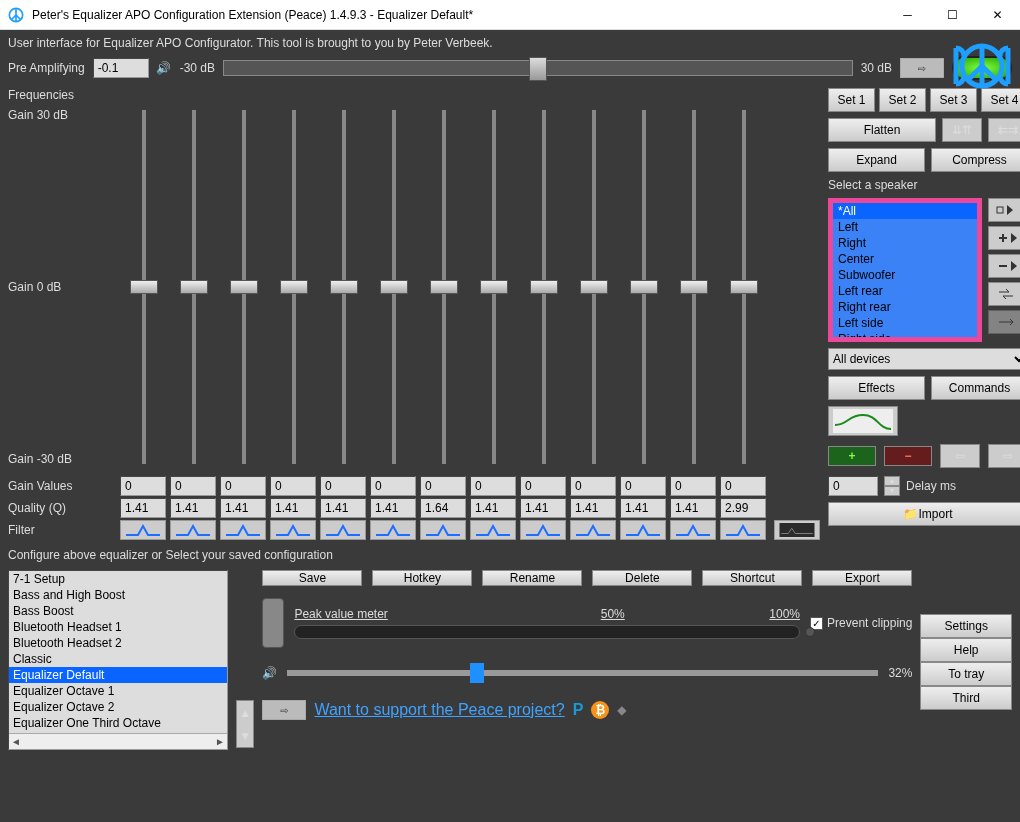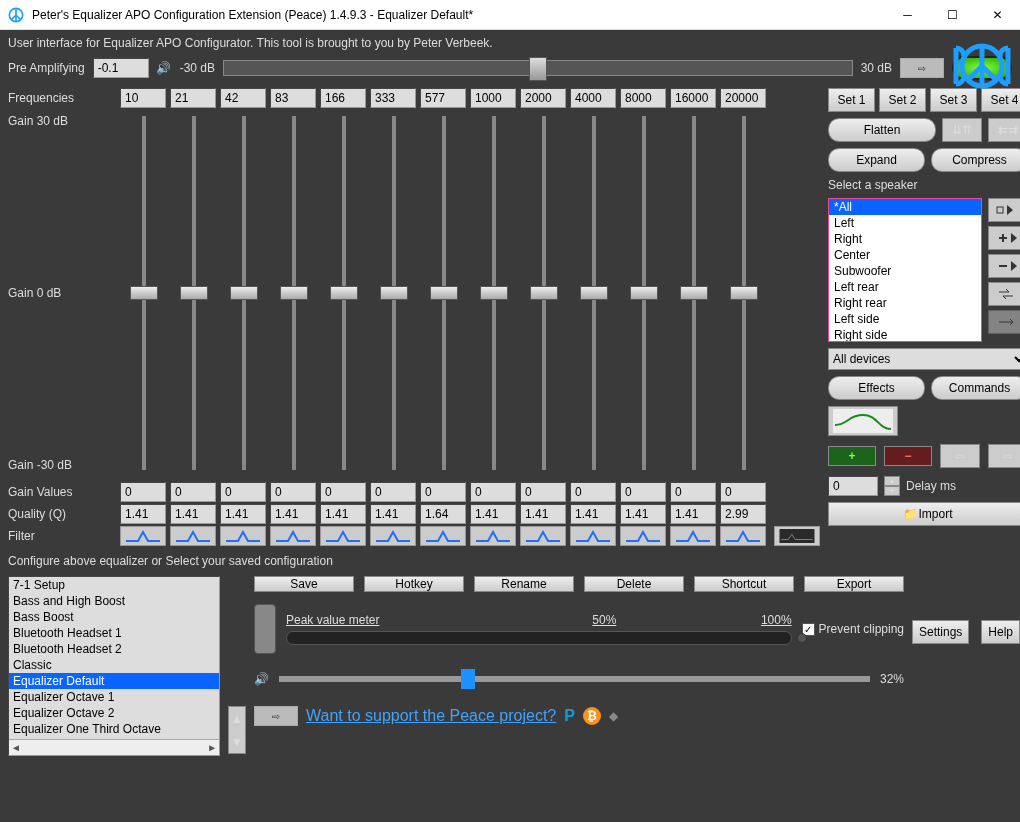--- a/index.html
+++ b/index.html
@@ -33,24 +33,24 @@
 .vslider { width: 48px; display: flex; flex-direction: column; align-items: center; }
 .vtrack { width: 4px; flex: 1; background: #888; position: relative; margin: 8px 0; }
 .vthumb { position: absolute; left: -12px; width: 28px; height: 14px; background: linear-gradient(#eee,#aaa); border: 1px solid #555; top: 50%; transform: translateY(-50%); }
 .filter-icon { width: 46px; height: 20px; border: 1px solid #999; background: #ccc; display: flex; align-items: center; justify-content: center; }
 .filter-icon svg { width: 38px; height: 14px; }
 .btn { background: linear-gradient(#eee,#ccc); border: 1px solid #888; color: #000; font-size: 12px; height: 24px; display: inline-flex; align-items: center; justify-content: center; padding: 0 6px; }
 .right-panel { width: 216px; display: flex; flex-direction: column; gap: 6px; }
 .set-row { display: flex; gap: 4px; }
 .set-row .btn { flex: 1; }
 .rp-row { display: flex; gap: 6px; }
-.rp-row .btn { flex: 1; border-radius: 11px; }
+.rp-row .btn { flex: 1; }
 .iconbtn { width: 40px; height: 24px; background: #ccc; border: 1px solid #888; display: inline-flex; align-items: center; justify-content: center; }
 .speaker-box { display: flex; gap: 6px; }
-.speaker-list { flex: 1; background: #ffffff; border: 1px solid #ec4899; height: 144px; overflow: auto; color: #000; }
+.speaker-list { flex: 1; background: #3b82f6; border: 5px solid #ec4899; height: 144px; overflow: auto; color: #000; }
 .speaker-list div { padding: 1px 5px; font-size: 12px; }
 .speaker-list .sel { background: #0a64ff; color: #fff; }
 .mini-icons { display: flex; flex-direction: column; gap: 4px; }
 select.device { width: 100%; height: 22px; background: #ddd; border: 1px solid #888; font-size: 12px; }
 .graph-btn { width: 70px; height: 30px; background: #ccc; border: 1px solid #888; display: flex; align-items: center; justify-content: center; }
 .addrem-row { display: flex; gap: 8px; align-items: center; padding: 2px 0; }
 .addrem { width: 48px; height: 20px; display: inline-flex; align-items: center; justify-content: center; border: 1px solid #888; }
 .add { background: #1c641c; color:#7fff3f; font-weight:bold; }
 .rem { background: #641c1c; color:#ff6f6f; font-weight:bold; }
 .delay-row { display: flex; gap: 6px; align-items: center; }
@@ -78,21 +78,21 @@
 .meter-labels span:nth-child(3) { flex: 0.5; text-align:right; }
 .meter-bar { height: 14px; background: #222; border: 1px solid #555; border-radius: 7px; margin-top: 4px; position:relative;}
 .meter-bar .dot { position:absolute; right:-16px; top:1px; width:10px; height:10px; border-radius:50%; background:#555; border:1px solid #333;}
 .checkbox { display: inline-flex; align-items: center; gap: 4px; font-size: 12px; color: #ddd; }
 .checkbox .box { width: 13px; height: 13px; background: #fff; border: 1px solid #555; display: inline-flex; align-items: center; justify-content: center; font-size: 10px; color: #000; }
 .volume-row { display: flex; align-items: center; gap: 10px; margin-top: 12px; }
 .vol-track { flex: 1; height: 6px; background: #999; position: relative; }
 .vol-thumb { position: absolute; top: -7px; width: 14px; height: 20px; background: #1e90ff; left: 32%; transform: translateX(-50%);}
 .support { margin-top: 14px; display: flex; align-items: center; gap: 8px; }
 .support a { color: #3fa3ff; font-size: 16px; text-decoration: underline; }
-.right-btns { width: 100px; display: flex; gap: 12px; margin-top: 44px; }
+.right-btns { width: 100px; display: flex; flex-direction: column; margin-top: 44px; }
 .right-btns .btn { width: 100%; }
 .eq-small { width:40px; height:16px; }
 .filter-svg { stroke:#1e6eff; stroke-width:2; fill:none; }
 .gv-row .field { width: 46px; }
 .sp-icons svg{width:26px;height:14px;}
 </style>
 </head>
 <body>
 
 <div class="title-bar">
@@ -131,35 +131,20 @@
     <span class="db-lbl">30 dB</span>
     <span class="routing-icon">⇨</span>
     <span class="green-pill"></span>
   </div>
 
   <div class="main-row">
     <div class="eq-area">
 
       <div class="row">
         <div class="row-label">Frequencies</div>
-        <div class="band-cols" id="freq-cols">
-            <div class="band-col"><input class="field" value="10" style=""></div>
-            <div class="band-col"><input class="field" value="21" style=""></div>
-            <div class="band-col"><input class="field" value="42" style=""></div>
-            <div class="band-col"><input class="field" value="83" style=""></div>
-            <div class="band-col"><input class="field" value="166" style=""></div>
-            <div class="band-col"><input class="field" value="333" style=""></div>
-            <div class="band-col"><input class="field" value="577" style=""></div>
-            <div class="band-col"><input class="field" value="1000" style=""></div>
-            <div class="band-col"><input class="field" value="2000" style=""></div>
-            <div class="band-col"><input class="field" value="4000" style=""></div>
-            <div class="band-col"><input class="field" value="8000" style=""></div>
-            <div class="band-col"><input class="field" value="16000" style=""></div>
-            <div class="band-col"><input class="field" value="20000" style=""></div>
-          </div>
       </div>
 
       <div class="slider-row">
         <div class="gain-labels">
           <span>Gain 30 dB</span>
           <span>Gain 0 dB</span>
           <span>Gain -30 dB</span>
         </div>
         <div class="band-cols" id="slider-cols" style="align-items:stretch;">
             <div class="vslider band-col">

